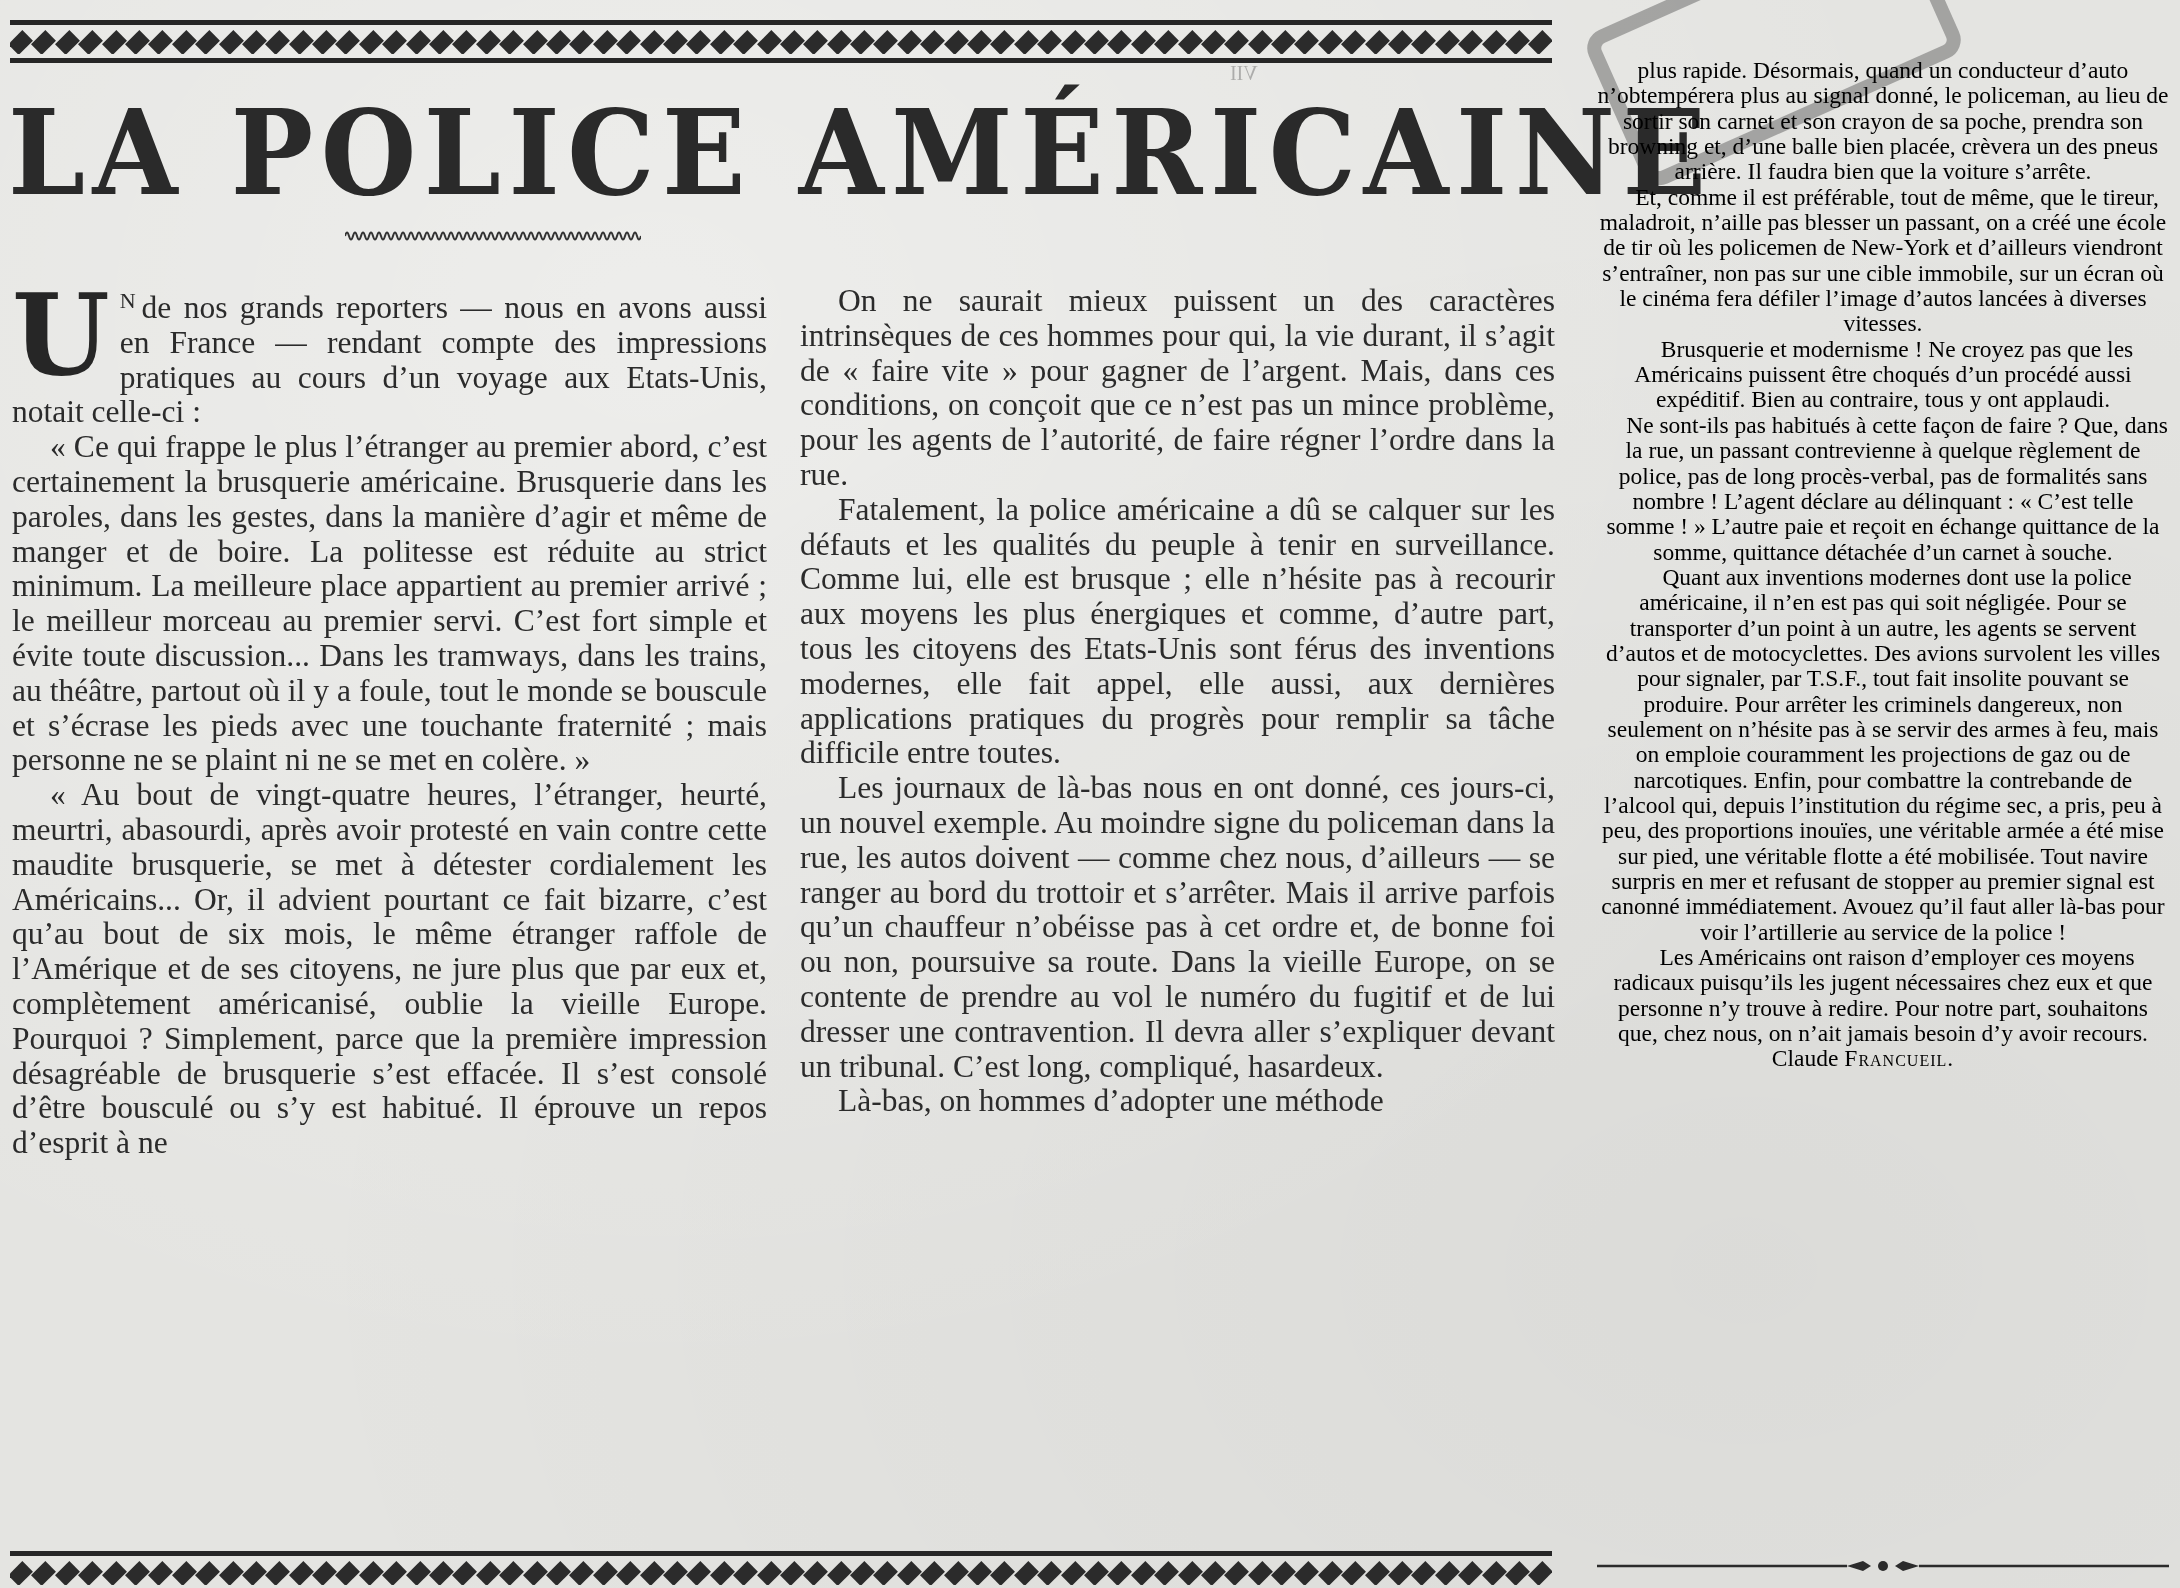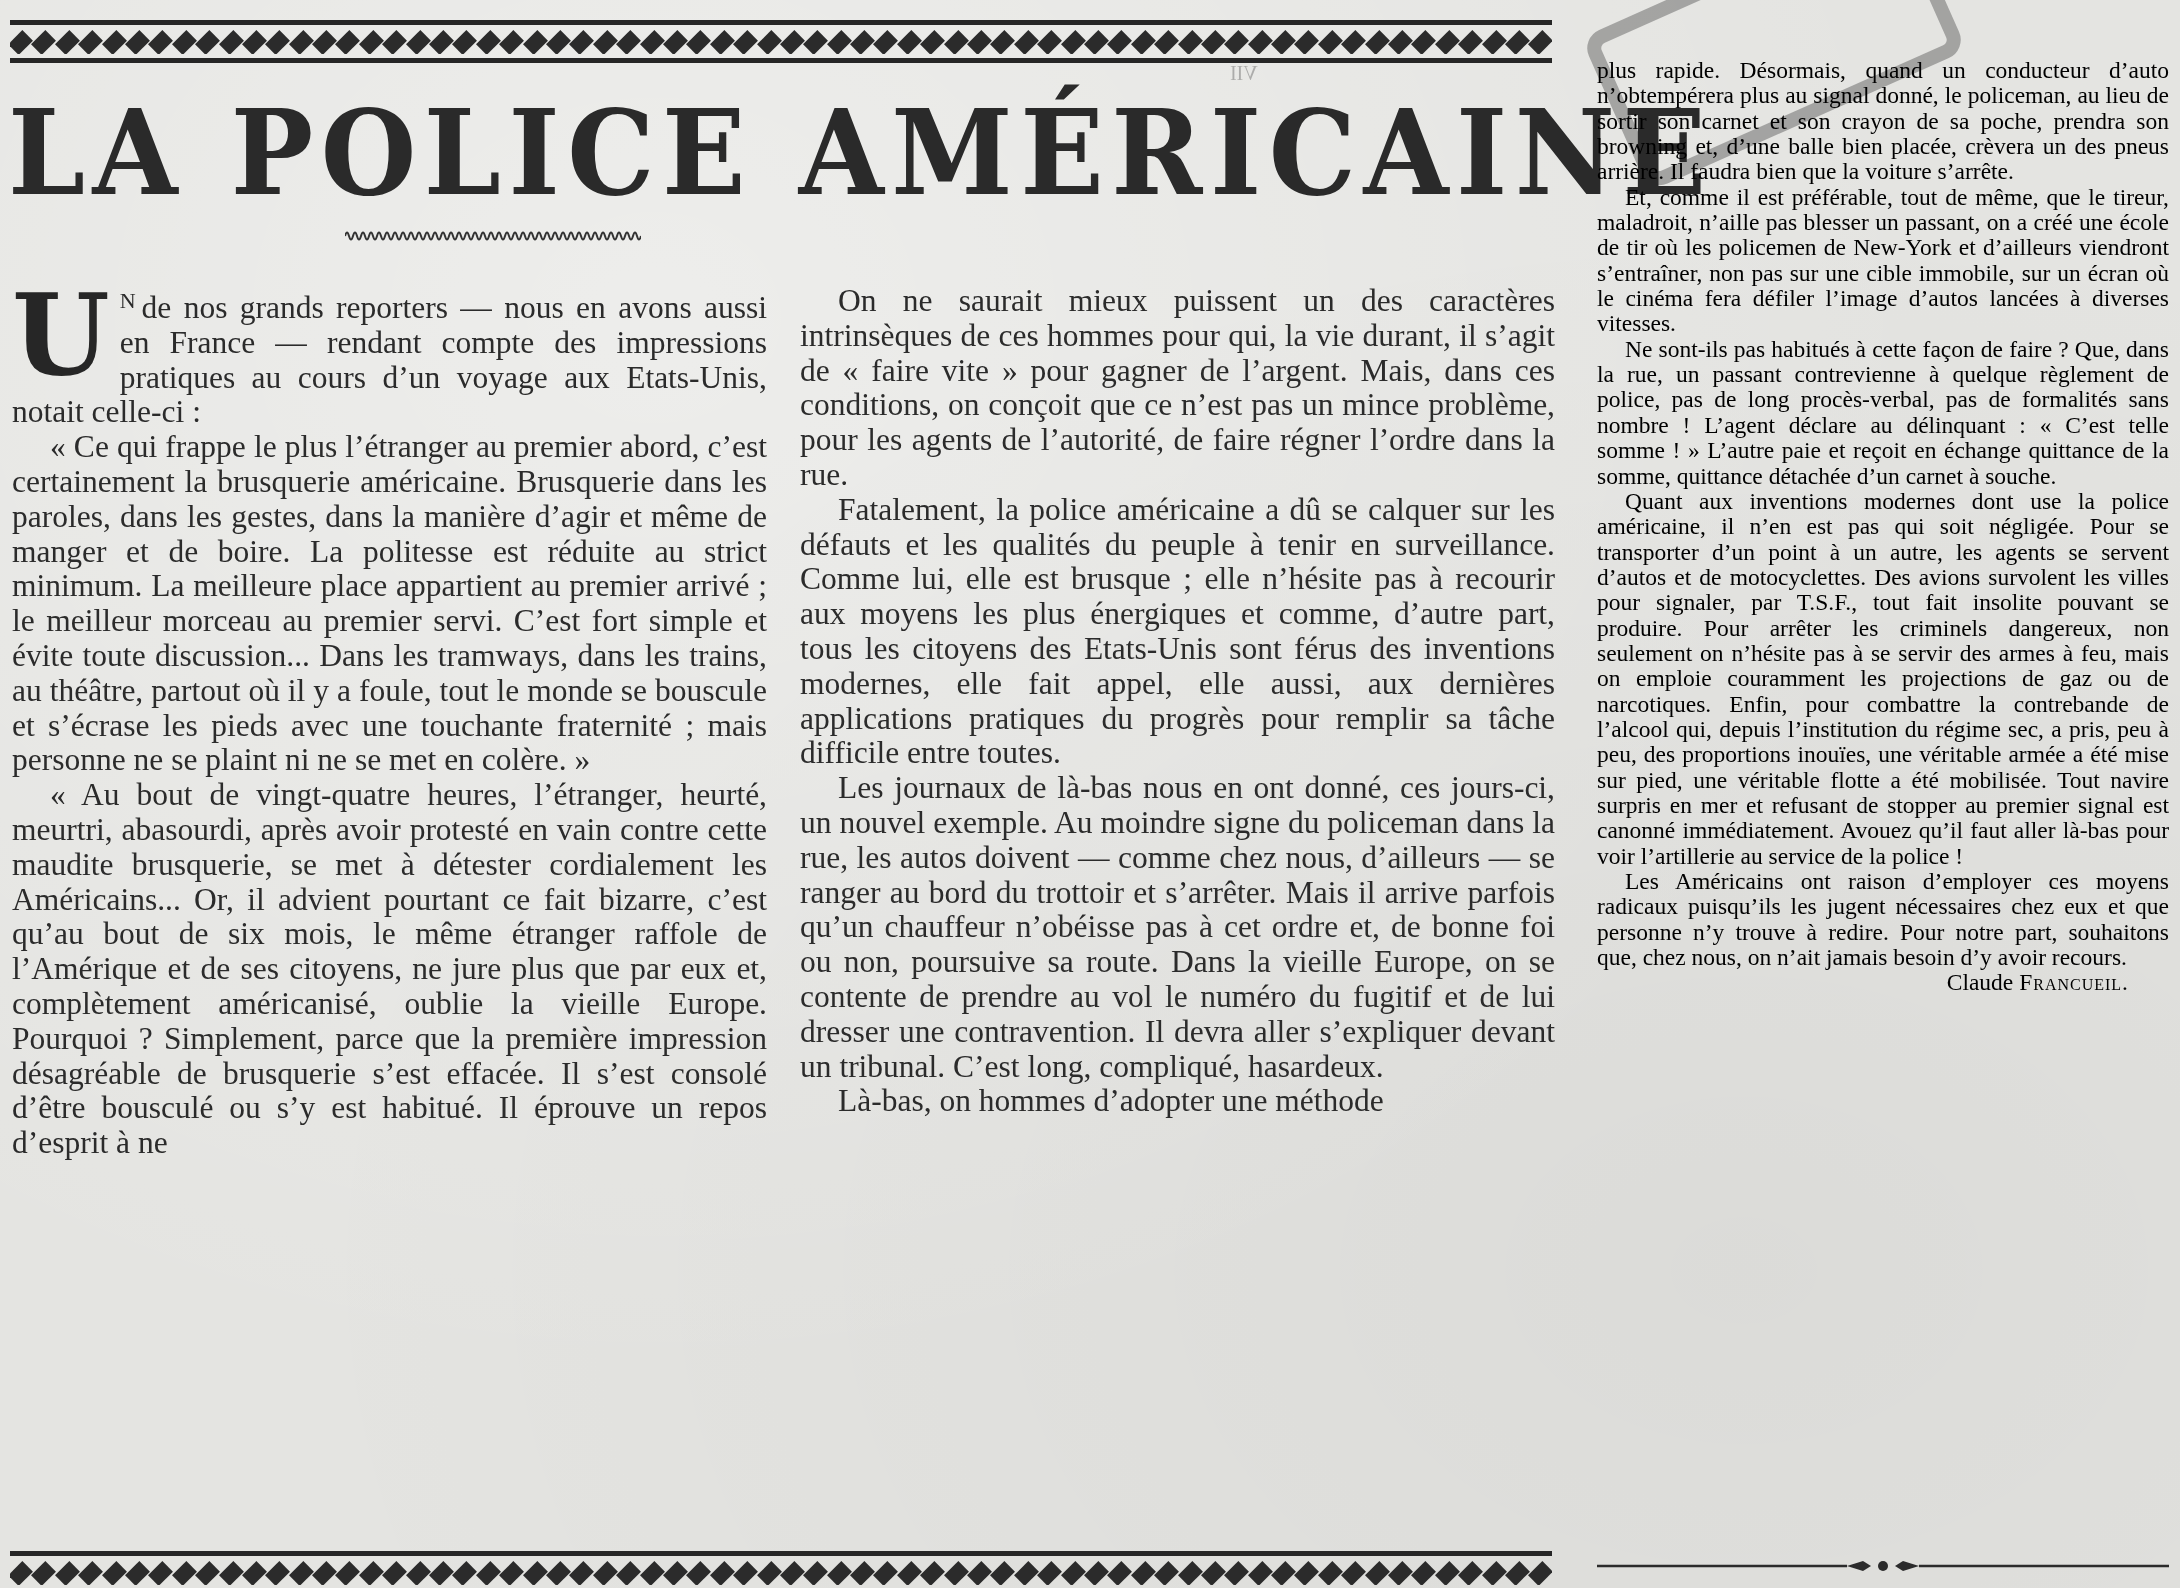--- a/index.html
+++ b/index.html
@@ -45,21 +45,21 @@
   .col-mid { left: 800px; top: 284px; width: 755px; }
   .dropcap {
     float: left; font-family: "DejaVu Serif", serif; font-weight: bold;
     font-size: 112px; line-height: 82px; height: 100px; margin: 10px 10px 0 0; color: #262626;
   }
   .smallcap-n { font-size: 22px; vertical-align: 10px; margin-right: 6px; }
   .col-right {
     position: absolute; left: 1597px; top: 58px; width: 572px;
     font-size: 23.5px; line-height: 25.35px; text-align: justify; color: #000000;
   }
-  .col-right p { margin: 0; text-indent: 28px; }
+  .col-right p { margin: 0; text-indent: 28px; text-align: center; }
   .col-right p.noindent { text-indent: 0; }
   .signature { text-align: right; margin-top: 4px; padding-right: 40px; text-indent: 0 !important; }
   .sc { font-variant: small-caps; letter-spacing: 1px; }
   .stamp {
     position: absolute; left: 1600px; top: -40px; width: 320px; height: 140px;
     border: 14px solid rgba(110,110,110,0.55); border-radius: 20px;
     transform: rotate(-24deg);
   }
   .end-ornament { position: absolute; left: 1597px; top: 1560px; width: 572px; height: 12px; }
 </style>
@@ -162,20 +162,21 @@
 <div class="col col-mid">
   <p>On ne saurait mieux puissent un des caractères intrinsèques de ces hommes pour qui, la vie durant, il s’agit de « faire vite » pour gagner de l’argent. Mais, dans ces conditions, on conçoit que ce n’est pas un mince problème, pour les agents de l’autorité, de faire régner l’ordre dans la rue.</p>
   <p>Fatalement, la police américaine a dû se calquer sur les défauts et les qualités du peuple à tenir en surveillance. Comme lui, elle est brusque ; elle n’hésite pas à recourir aux moyens les plus énergiques et comme, d’autre part, tous les citoyens des Etats-Unis sont férus des inventions modernes, elle fait appel, elle aussi, aux dernières applications pratiques du progrès pour remplir sa tâche difficile entre toutes.</p>
   <p>Les journaux de là-bas nous en ont donné, ces jours-ci, un nouvel exemple. Au moindre signe du policeman dans la rue, les autos doivent — comme chez nous, d’ailleurs — se ranger au bord du trottoir et s’arrêter. Mais il arrive parfois qu’un chauffeur n’obéisse pas à cet ordre et, de bonne foi ou non, poursuive sa route. Dans la vieille Europe, on se contente de prendre au vol le numéro du fugitif et de lui dresser une contravention. Il devra aller s’expliquer devant un tribunal. C’est long, compliqué, hasardeux.</p>
   <p>Là-bas, on hommes d’adopter une méthode</p>
 </div>
 
 <div class="col-right">
   <p class="noindent">plus rapide. Désormais, quand un conducteur d’auto n’obtempérera plus au signal donné, le policeman, au lieu de sortir son carnet et son crayon de sa poche, prendra son browning et, d’une balle bien placée, crèvera un des pneus arrière. Il faudra bien que la voiture s’arrête.</p>
   <p>Et, comme il est préférable, tout de même, que le tireur, maladroit, n’aille pas blesser un passant, on a créé une école de tir où les policemen de New-York et d’ailleurs viendront s’entraîner, non pas sur une cible immobile, sur un écran où le cinéma fera défiler l’image d’autos lancées à diverses vitesses.</p>
+  <p>Brusquerie et modernisme ! Ne croyez pas que les Américains puissent être choqués d’un procédé aussi expéditif. Bien au contraire, tous y ont applaudi.</p>
   <p>Ne sont-ils pas habitués à cette façon de faire ? Que, dans la rue, un passant contrevienne à quelque règlement de police, pas de long procès-verbal, pas de formalités sans nombre ! L’agent déclare au délinquant : « C’est telle somme ! » L’autre paie et reçoit en échange quittance de la somme, quittance détachée d’un carnet à souche.</p>
   <p>Quant aux inventions modernes dont use la police américaine, il n’en est pas qui soit négligée. Pour se transporter d’un point à un autre, les agents se servent d’autos et de motocyclettes. Des avions survolent les villes pour signaler, par T.S.F., tout fait insolite pouvant se produire. Pour arrêter les criminels dangereux, non seulement on n’hésite pas à se servir des armes à feu, mais on emploie couramment les projections de gaz ou de narcotiques. Enfin, pour combattre la contrebande de l’alcool qui, depuis l’institution du régime sec, a pris, peu à peu, des proportions inouïes, une véritable armée a été mise sur pied, une véritable flotte a été mobilisée. Tout navire surpris en mer et refusant de stopper au premier signal est canonné immédiatement. Avouez qu’il faut aller là-bas pour voir l’artillerie au service de la police !</p>
   <p>Les Américains ont raison d’employer ces moyens radicaux puisqu’ils les jugent nécessaires chez eux et que personne n’y trouve à redire. Pour notre part, souhaitons que, chez nous, on n’ait jamais besoin d’y avoir recours.</p>
   <p class="signature">
     <span>Claude</span>
     <span class="sc">Francueil.</span>
   </p>
 </div>
 
 <svg class="end-ornament" viewBox="0 0 572 12">

